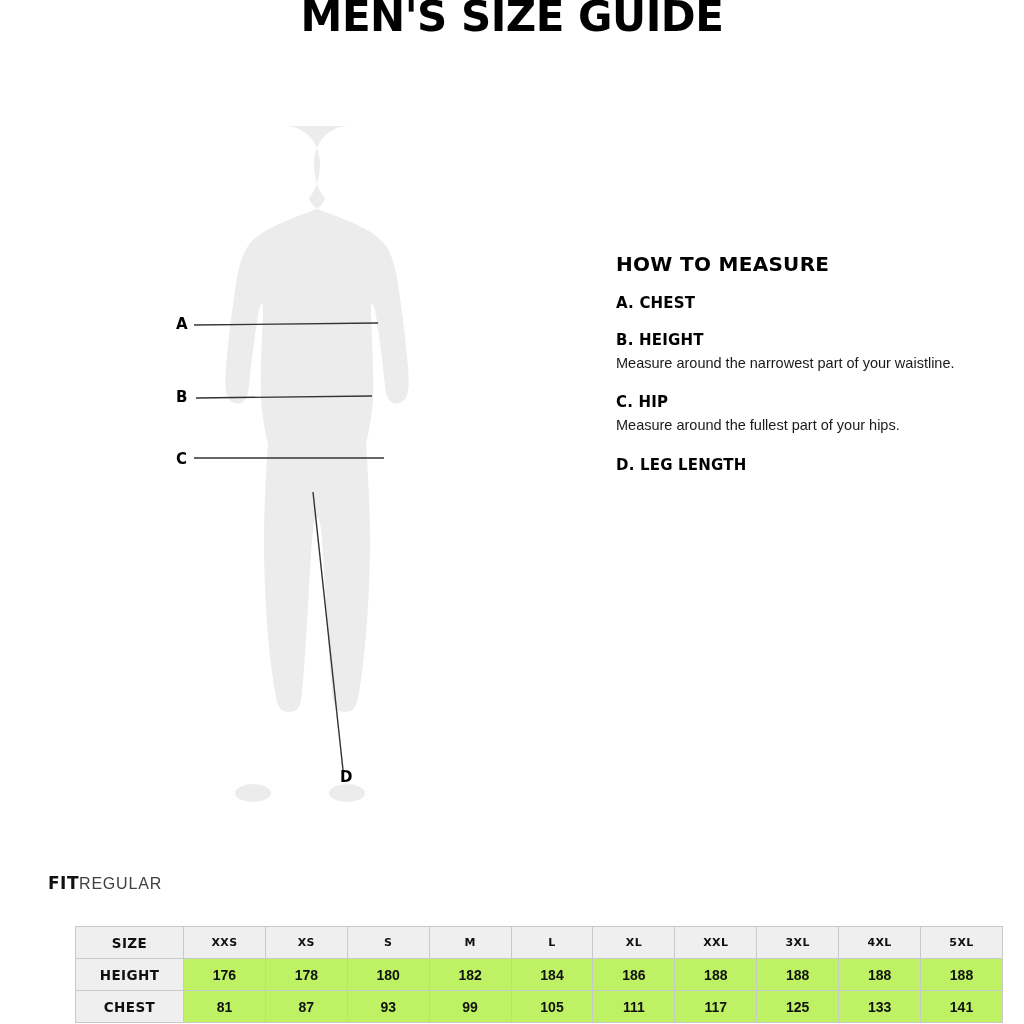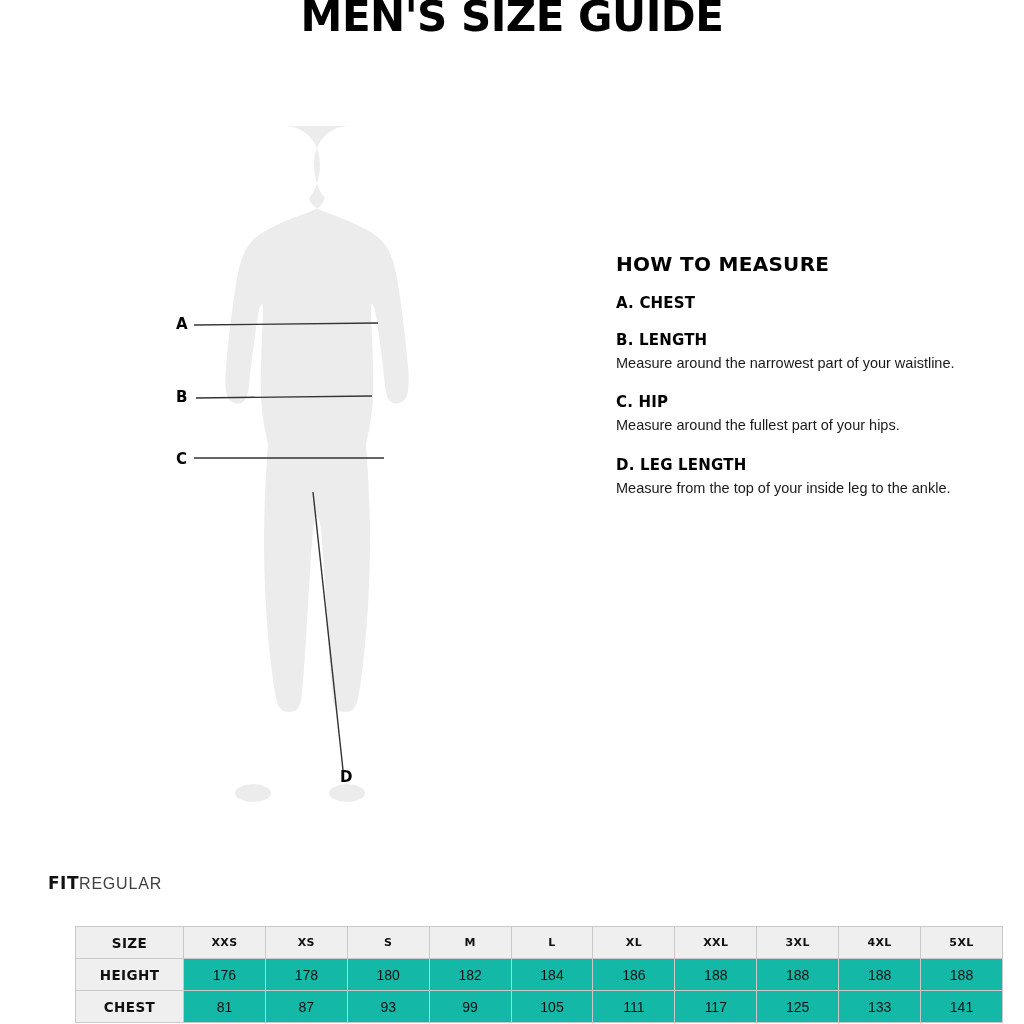--- a/index.html
+++ b/index.html
@@ -126,21 +126,21 @@
     font-family: "DejaVu Sans", sans-serif;
     width: 108px;
   }
   table.size-table th.col-head {
     background: #efefef;
     font-weight: 800;
     font-size: 11px;
     letter-spacing: 0.4px;
     font-family: "DejaVu Sans", sans-serif;
   }
-  table.size-table td { background: #14b8a6; font-weight: 400; }
+  table.size-table td { background: #bef264; font-weight: 700; }
 </style>
 </head>
 <body>
 
 <div class="page">
 
   <div class="title">MEN'S SIZE GUIDE</div>
 
   <div class="figure-wrap">
     <svg width="400" height="710" viewBox="0 0 400 710">
@@ -209,32 +209,31 @@
   </div>
 
   <div class="howto">
     <h2>HOW TO MEASURE</h2>
 
     <div class="measure-item">
       <div class="m-title">A. CHEST</div>
     </div>
 
     <div class="measure-item">
-      <div class="m-title">B. LENGTH</div>
+      <div class="m-title">B. HEIGHT</div>
       <div class="m-desc">Measure around the narrowest part of your waistline.</div>
     </div>
 
     <div class="measure-item">
       <div class="m-title">C. HIP</div>
       <div class="m-desc">Measure around the fullest part of your hips.</div>
     </div>
 
     <div class="measure-item">
       <div class="m-title">D. LEG LENGTH</div>
-      <div class="m-desc">Measure from the top of your inside leg to the ankle.</div>
     </div>
   </div>
 
   <div class="fit-row">
     <span class="fit-label">FIT</span>
     <span class="fit-value">REGULAR</span>
   </div>
 
   <div class="table-wrap">
     <table class="size-table">

